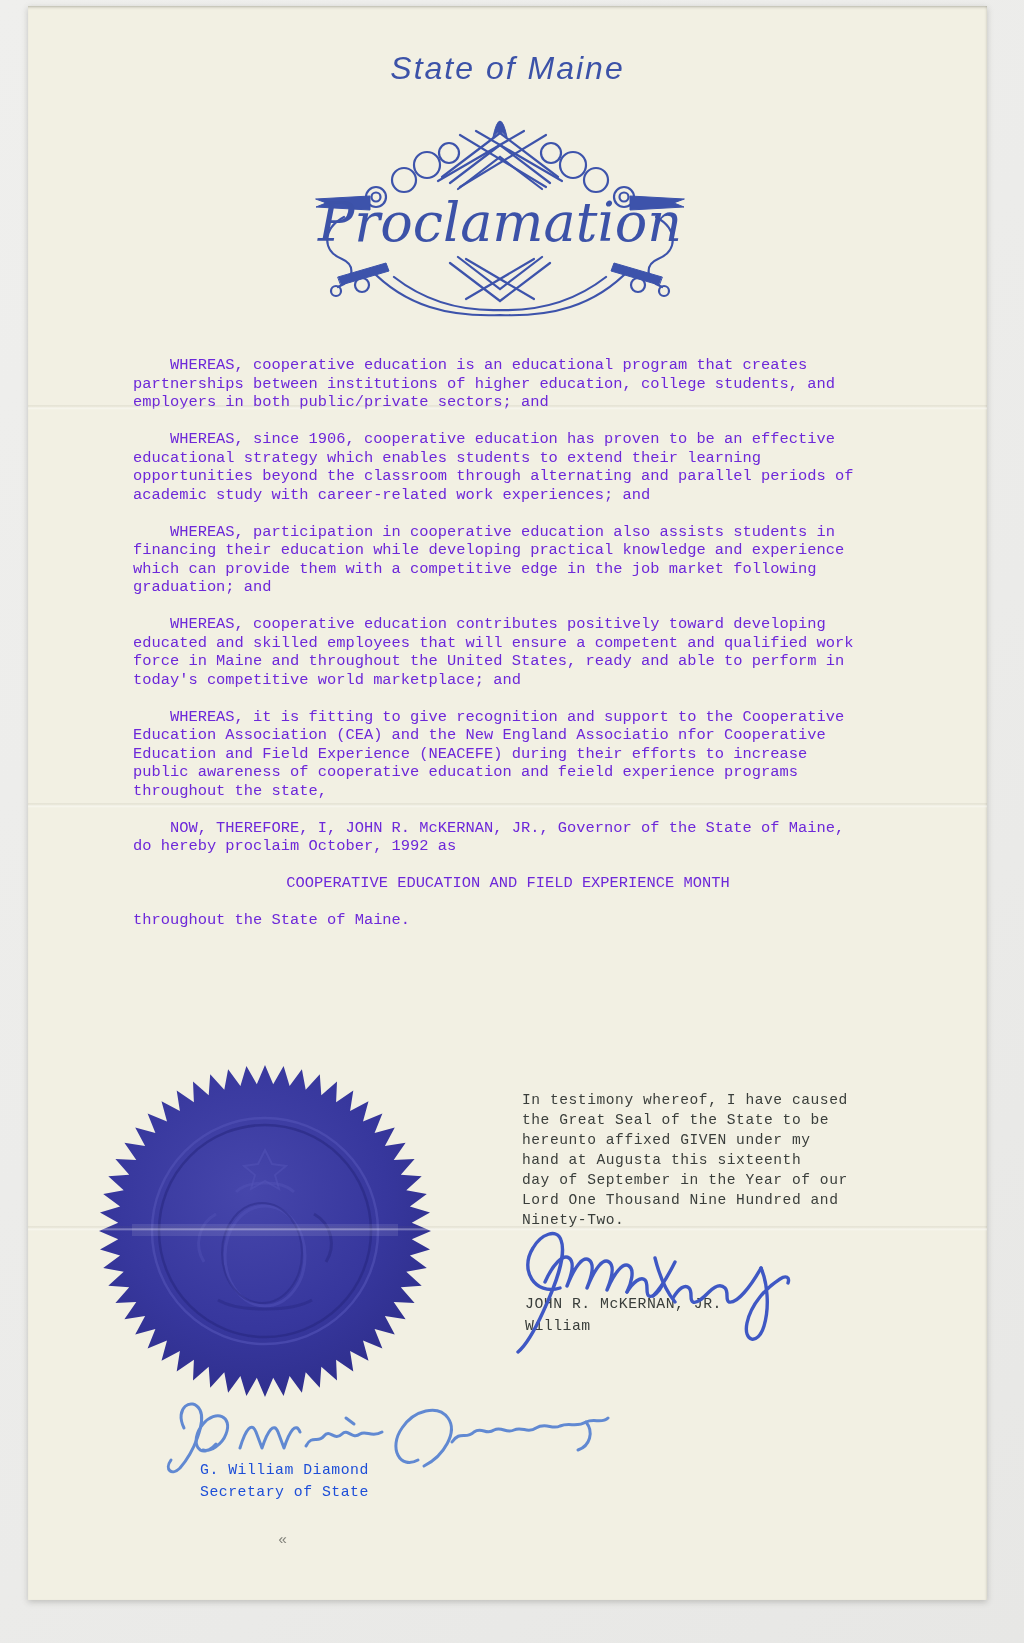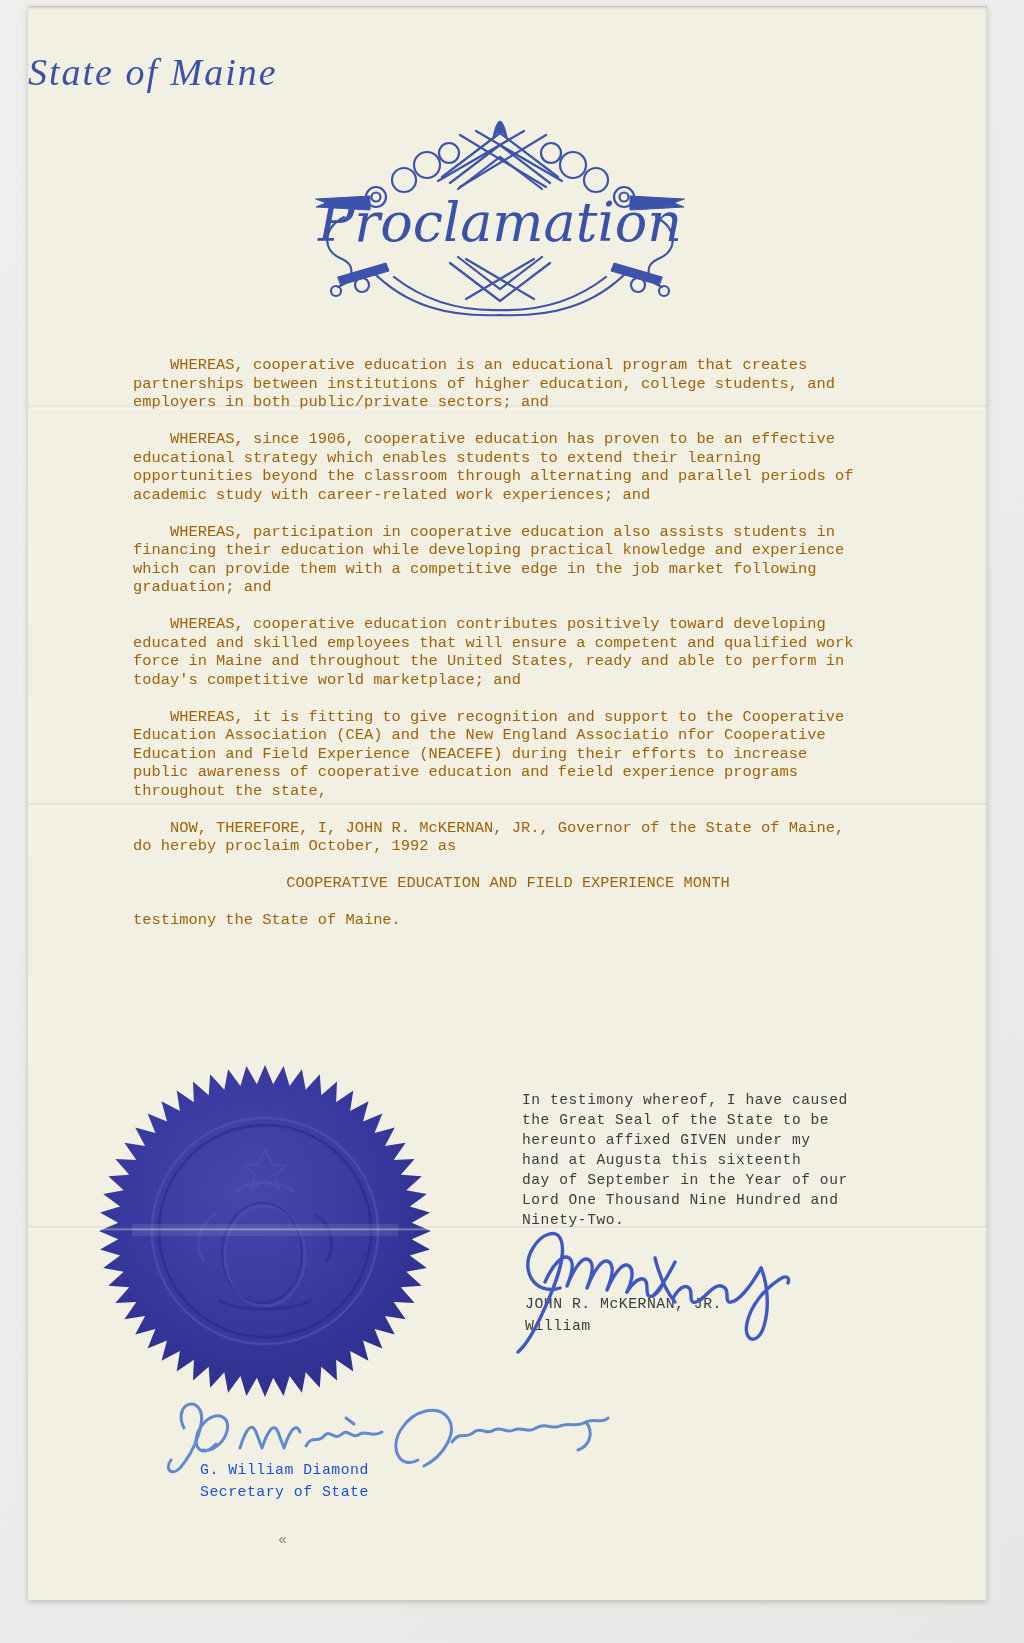--- a/index.html
+++ b/index.html
@@ -11,28 +11,28 @@
   .paper{
     position:absolute;left:28px;top:6px;width:959px;height:1594px;
     background:#f2f0e3;
     box-shadow:0 2px 6px rgba(60,60,50,.25), inset 0 3px 3px -2px rgba(70,70,60,.35), inset -2px 0 3px -2px rgba(70,70,60,.25);
   }
   .crease{
     position:absolute;left:0;width:100%;height:5px;z-index:6;pointer-events:none;
     background:linear-gradient(to bottom,rgba(110,105,85,.10) 0,rgba(110,105,85,.05) 2px,rgba(255,255,255,.45) 3px,rgba(255,255,255,0) 5px);
   }
   .state-title{
-    position:absolute;left:0;top:44px;width:100%;text-align:left;
-    font-family:Liberation Serif, serif;font-style:italic;
-    font-size:38px;letter-spacing:2px;color:#3c52a8;
+    position:absolute;left:0;top:44px;width:100%;text-align:center;
+    font-family:Liberation Sans, sans-serif;font-style:italic;
+    font-size:32px;letter-spacing:2px;color:#3c52a8;
   }
   .ornament{position:absolute;left:282px;top:95px;width:380px;height:224px;}
   .body-text{
     position:absolute;left:105px;top:350px;width:750px;
-    font-size:15.4px;line-height:18.5px;color:#a16207;
+    font-size:15.4px;line-height:18.5px;color:#6d28d9;
   }
   .body-text .para{white-space:pre;margin:0 0 18.5px 0;}
   .body-text .center-line{white-space:pre;text-align:center;margin:0 0 18.5px 0;}
   .seal{position:absolute;left:70px;top:1058px;width:334px;height:334px;z-index:2;}
   .testimony{
     position:absolute;left:494px;top:1084px;white-space:pre;
     font-size:14.6px;line-height:20px;letter-spacing:.55px;color:#3a3e3b;z-index:3;
   }
   .gov-sig{position:absolute;left:455px;top:1218px;width:320px;height:136px;z-index:4;}
   .gov-block{position:absolute;left:497px;top:1288px;font-size:14.8px;line-height:21.5px;letter-spacing:.5px;color:#3a3e3b;z-index:3;}
@@ -113,21 +113,21 @@
 force in Maine and throughout the United States, ready and able to perform in
 today's competitive world marketplace; and</div>
     <div class="para">    WHEREAS, it is fitting to give recognition and support to the Cooperative
 Education Association (CEA) and the New England Associatio nfor Cooperative
 Education and Field Experience (NEACEFE) during their efforts to increase
 public awareness of cooperative education and feield experience programs
 throughout the state,</div>
     <div class="para">    NOW, THEREFORE, I, JOHN R. McKERNAN, JR., Governor of the State of Maine,
 do hereby proclaim October, 1992 as</div>
     <div class="center-line">COOPERATIVE EDUCATION AND FIELD EXPERIENCE MONTH</div>
-    <div class="para">testimony the State of Maine.</div>
+    <div class="para">throughout the State of Maine.</div>
   </div>
 
   <svg class="seal" viewBox="0 0 334 334" aria-hidden="true">
     <defs>
       <radialGradient id="sealGrad" cx="45%" cy="38%" r="75%">
         <stop offset="0%" stop-color="#4646ab"></stop>
         <stop offset="55%" stop-color="#37379d"></stop>
         <stop offset="100%" stop-color="#2b2b86"></stop>
       </radialGradient>
     </defs>

